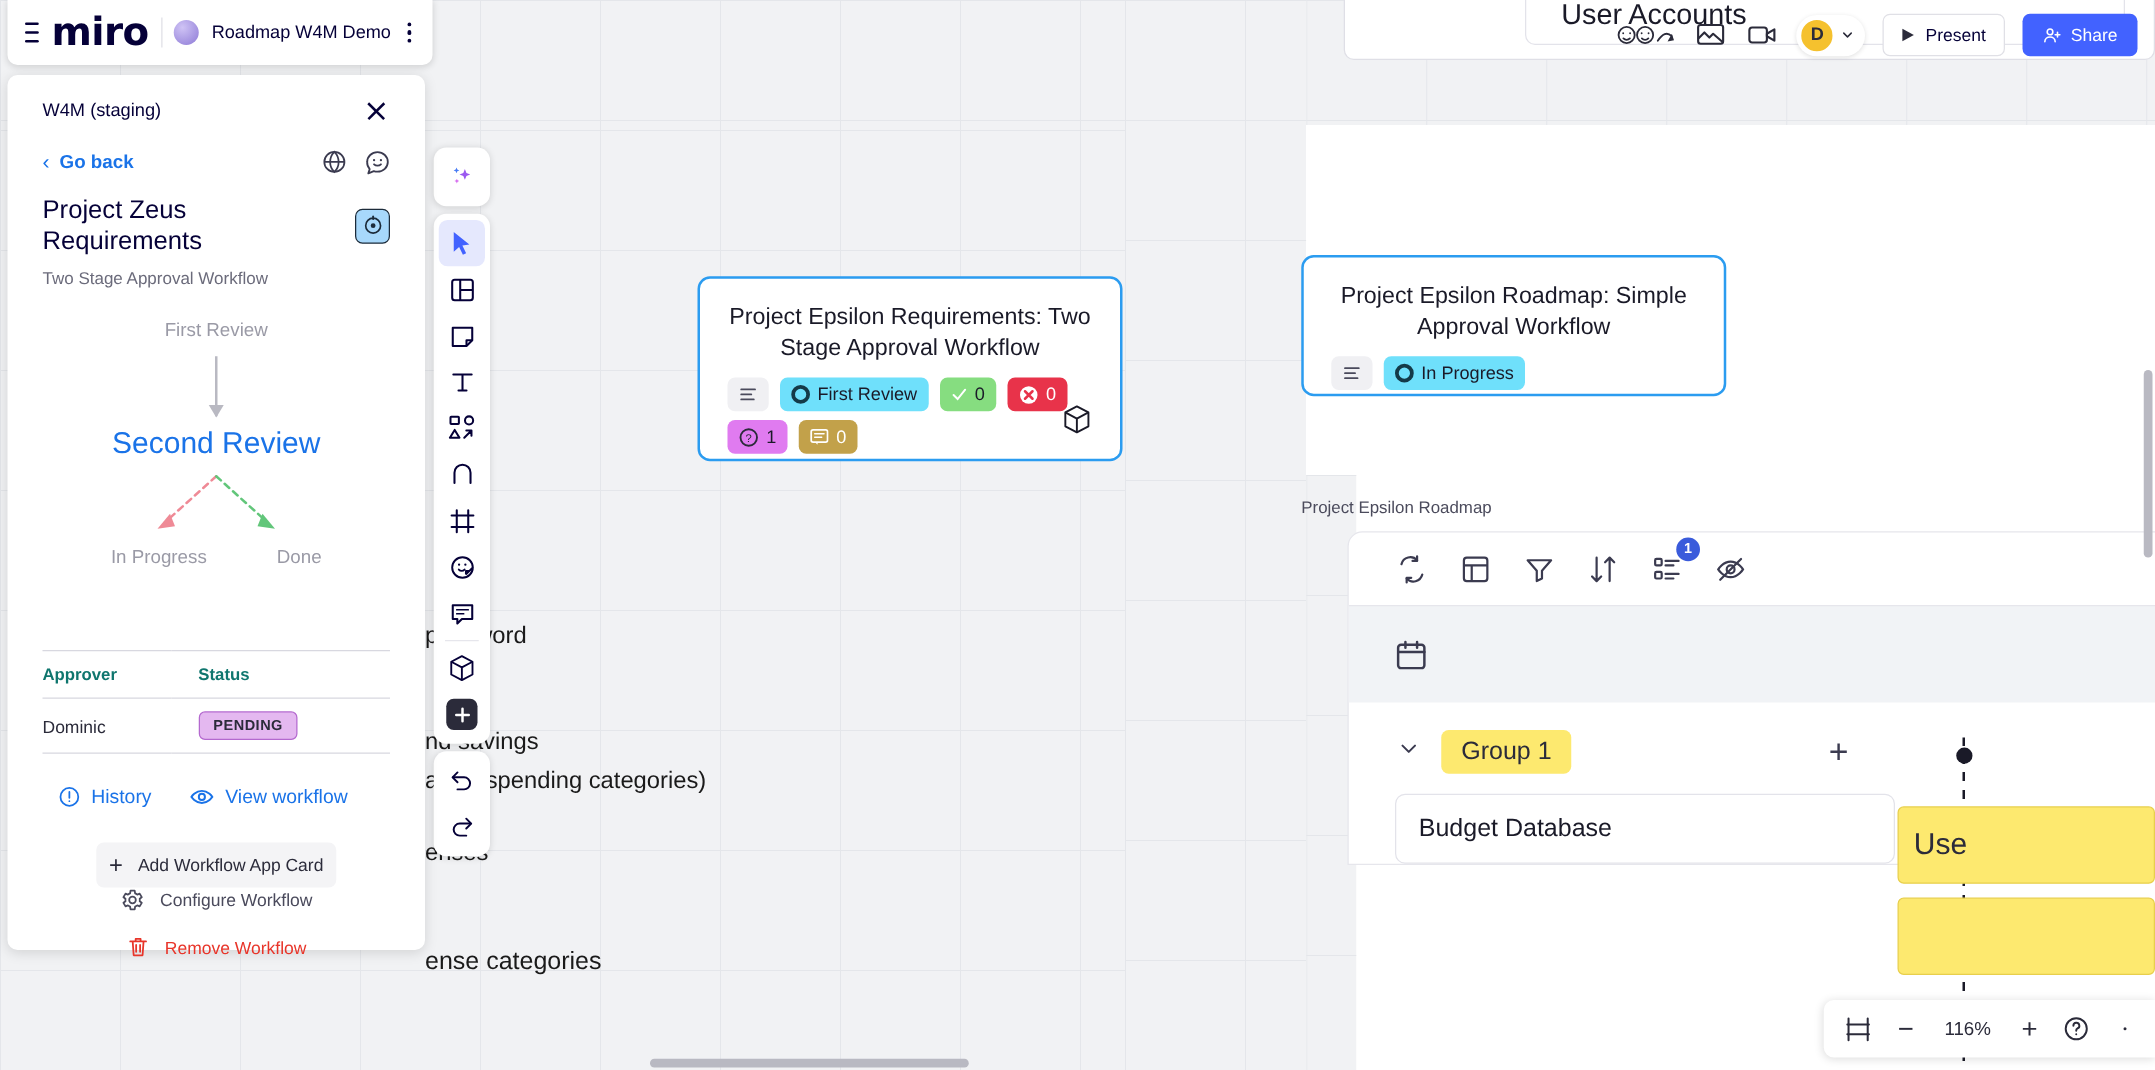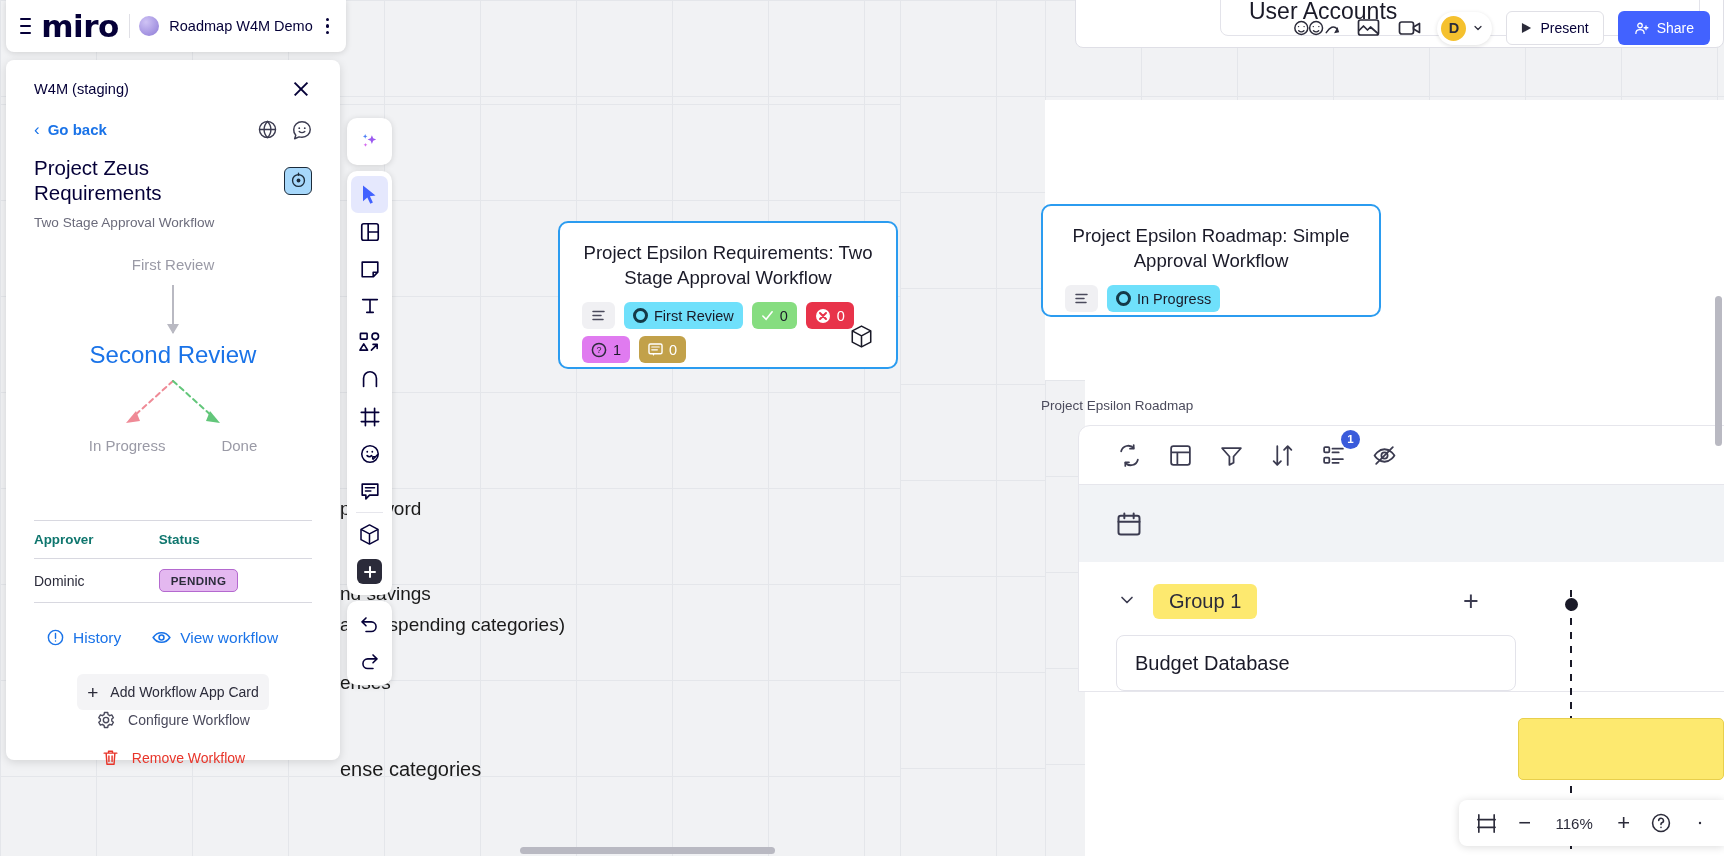--- a/index.html
+++ b/index.html
@@ -398,20 +398,21 @@
         </span>
         <span class="group-tag">Group 1</span>
         <span class="grp-plus">+</span>
       </div>
       <div class="db-row" style="margin-left:37px;">Budget Database</div>
     </div>
   </div>
 
   <div class="tl-line"></div>
   <div class="tl-dot"></div>
+  <div class="tl-note" style="left:1518px; top:645px; width:206px; height:62px;">Use</div>
   <div class="tl-note" style="left:1518px; top:718px; width:206px; height:62px;"></div>
 
   <div class="top-right-frame"></div>
   <div class="top-right-card">User Accounts</div>
 
   <div class="tr-bar">
     <div class="tr-ic">
       <svg width="48" height="26" viewBox="0 0 52 26" fill="none" stroke="#2b2b3a" stroke-width="1.6">
         <circle cx="9" cy="13" r="7"></circle>
           <path d="M6 11.5h.01M12 11.5h.01M6.2 16c1.6 1.6 4 1.6 5.6 0" stroke-linecap="round"></path>

